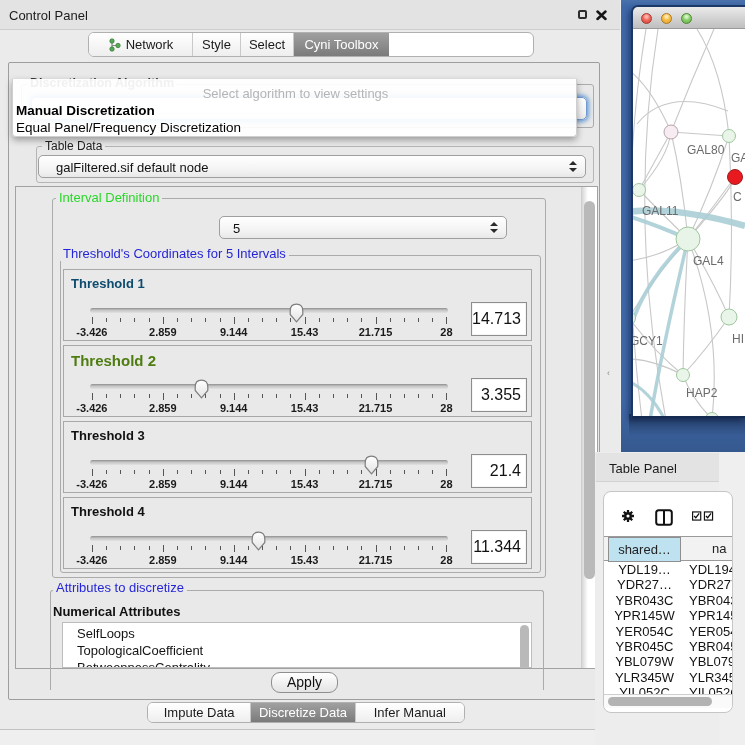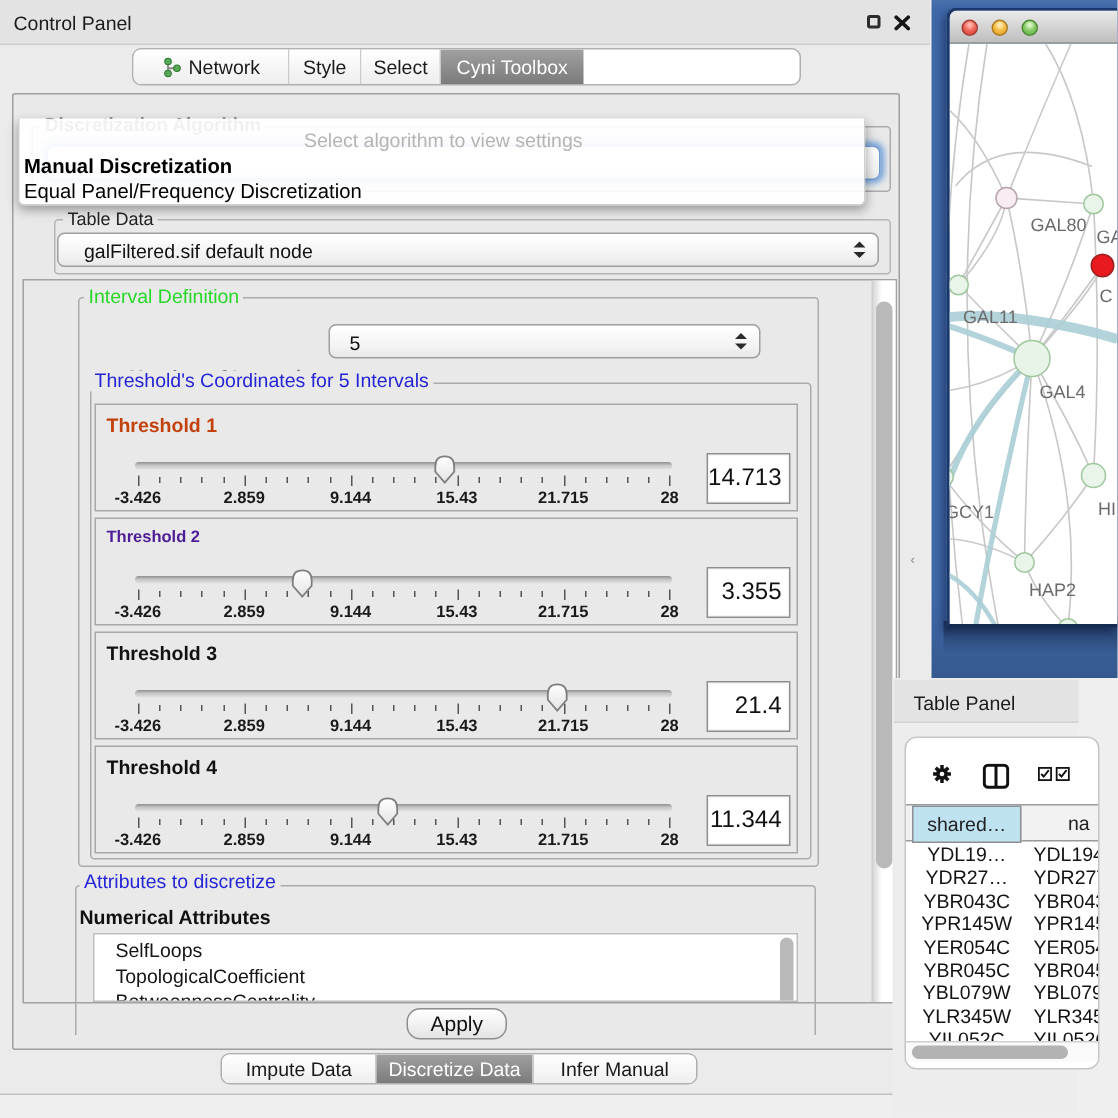--- a/index.html
+++ b/index.html
@@ -72,21 +72,21 @@
         <div class="ar" style="top:5px;">
             <div class="tri-u" style="border-left-width:4.5px;border-right-width:4.5px;border-bottom-width:4.5px;"></div>
             <div class="tri-d" style="border-left-width:4.5px;border-right-width:4.5px;border-top-width:4.5px;"></div>
           </div>
       </div>
 
       <div class="gbox" style="left:44px;top:68px;width:481px;height:318px;"></div>
       <div class="glab" style="left:44px;top:60px;color:#2525d8;">Threshold's Coordinates for 5 Intervals</div>
 
       <div id="tb1" class="thblock" style="top:82px;">
-          <div class="abs" style="left:7px;top:6px;font-size:13px;font-weight:bold;color:#c2410c;">Threshold 1</div>
+          <div class="abs" style="left:7px;top:6px;font-size:13px;font-weight:bold;color:#0c4a6e;">Threshold 1</div>
           <div class="track"></div>
           <div class="tick" style="left:27.9px;top:47px;height:7px;"></div>
           <div class="tlab" style="left:27.9px;top:56px;">-3.426</div>
           <div class="tick" style="left:42.1px;top:48px;height:4px;"></div>
           <div class="tick" style="left:56.3px;top:48px;height:4px;"></div>
           <div class="tick" style="left:70.4px;top:48px;height:4px;"></div>
           <div class="tick" style="left:84.6px;top:48px;height:4px;"></div>
           <div class="tick" style="left:98.8px;top:47px;height:7px;"></div>
           <div class="tlab" style="left:98.8px;top:56px;">2.859</div>
           <div class="tick" style="left:113.0px;top:48px;height:4px;"></div>
@@ -118,21 +118,21 @@
               <linearGradient id="tg0" x1="0" y1="0" x2="0" y2="1">
                 <stop offset="0" stop-color="#ffffff"></stop>
                 <stop offset="1" stop-color="#e3e3e3"></stop>
               </linearGradient>
             </defs>
             <path d="M2.2 8 Q2.2 1.2 8.5 1.2 Q14.8 1.2 14.8 8 L14.8 11.5 L8.5 18.8 L2.2 11.5 Z" fill="url(#tg0)" stroke="#7e7e7e" stroke-width="1.2"></path>
           </svg>
           <div class="vbox">14.713</div>
         </div>
       <div id="tb2" class="thblock" style="top:158px;">
-          <div class="abs" style="left:7px;top:6px;font-size:11px;font-weight:bold;color:#4c1d95;">Threshold 2</div>
+          <div class="abs" style="left:7px;top:6px;font-size:15px;font-weight:bold;color:#4d7c0f;">Threshold 2</div>
           <div class="track"></div>
           <div class="tick" style="left:27.9px;top:47px;height:7px;"></div>
           <div class="tlab" style="left:27.9px;top:56px;">-3.426</div>
           <div class="tick" style="left:42.1px;top:48px;height:4px;"></div>
           <div class="tick" style="left:56.3px;top:48px;height:4px;"></div>
           <div class="tick" style="left:70.4px;top:48px;height:4px;"></div>
           <div class="tick" style="left:84.6px;top:48px;height:4px;"></div>
           <div class="tick" style="left:98.8px;top:47px;height:7px;"></div>
           <div class="tlab" style="left:98.8px;top:56px;">2.859</div>
           <div class="tick" style="left:113.0px;top:48px;height:4px;"></div>

